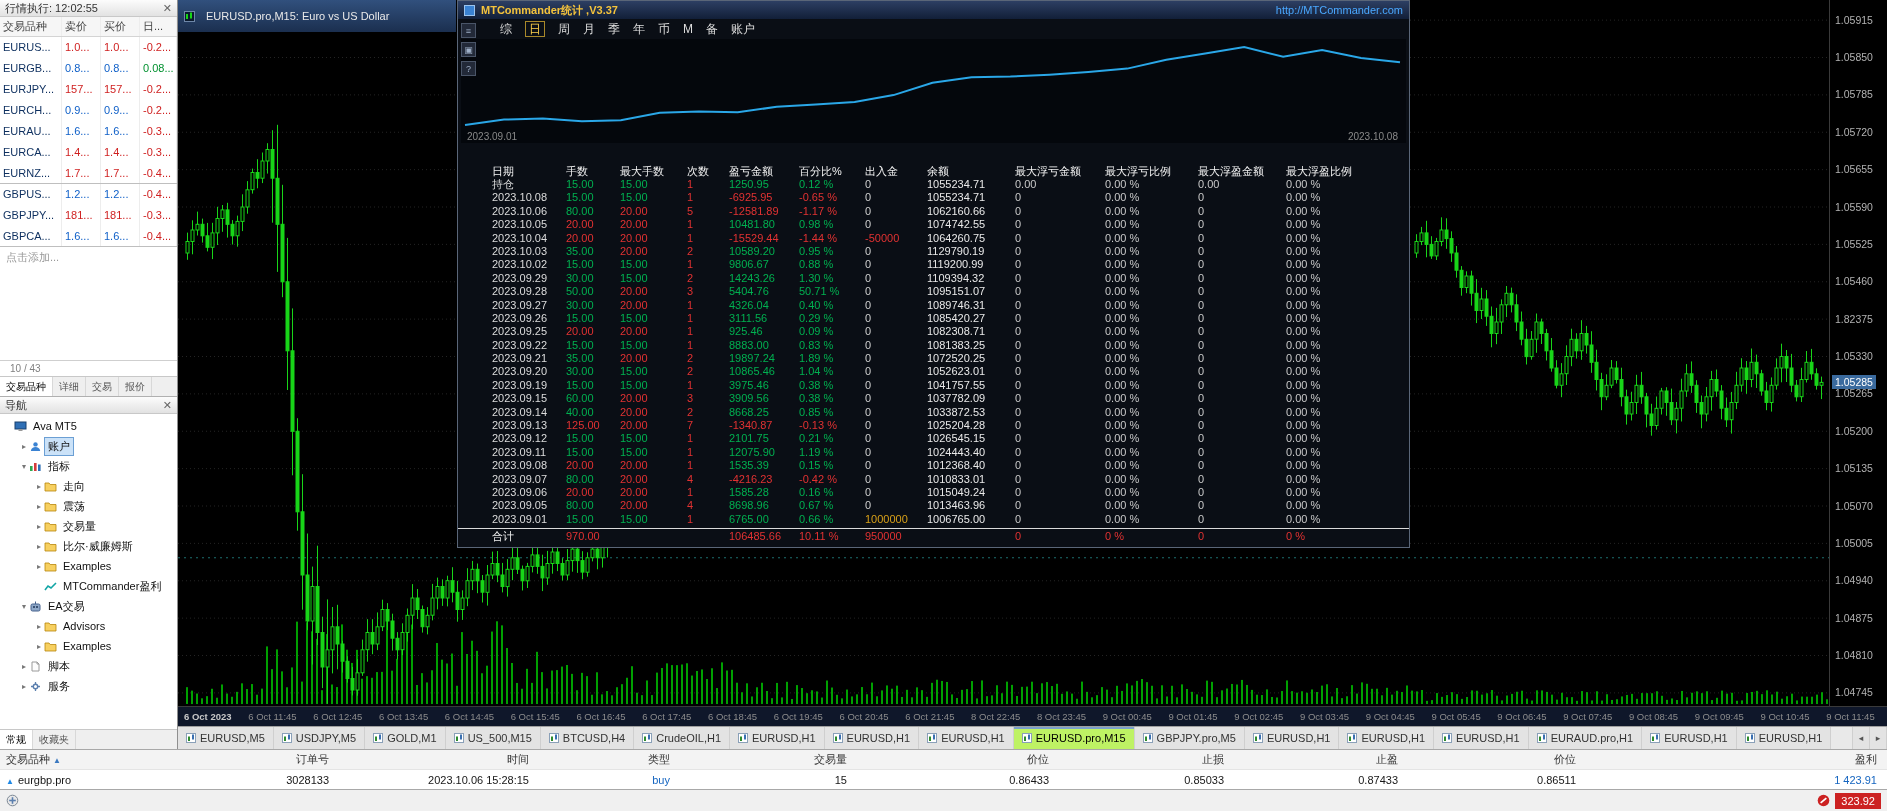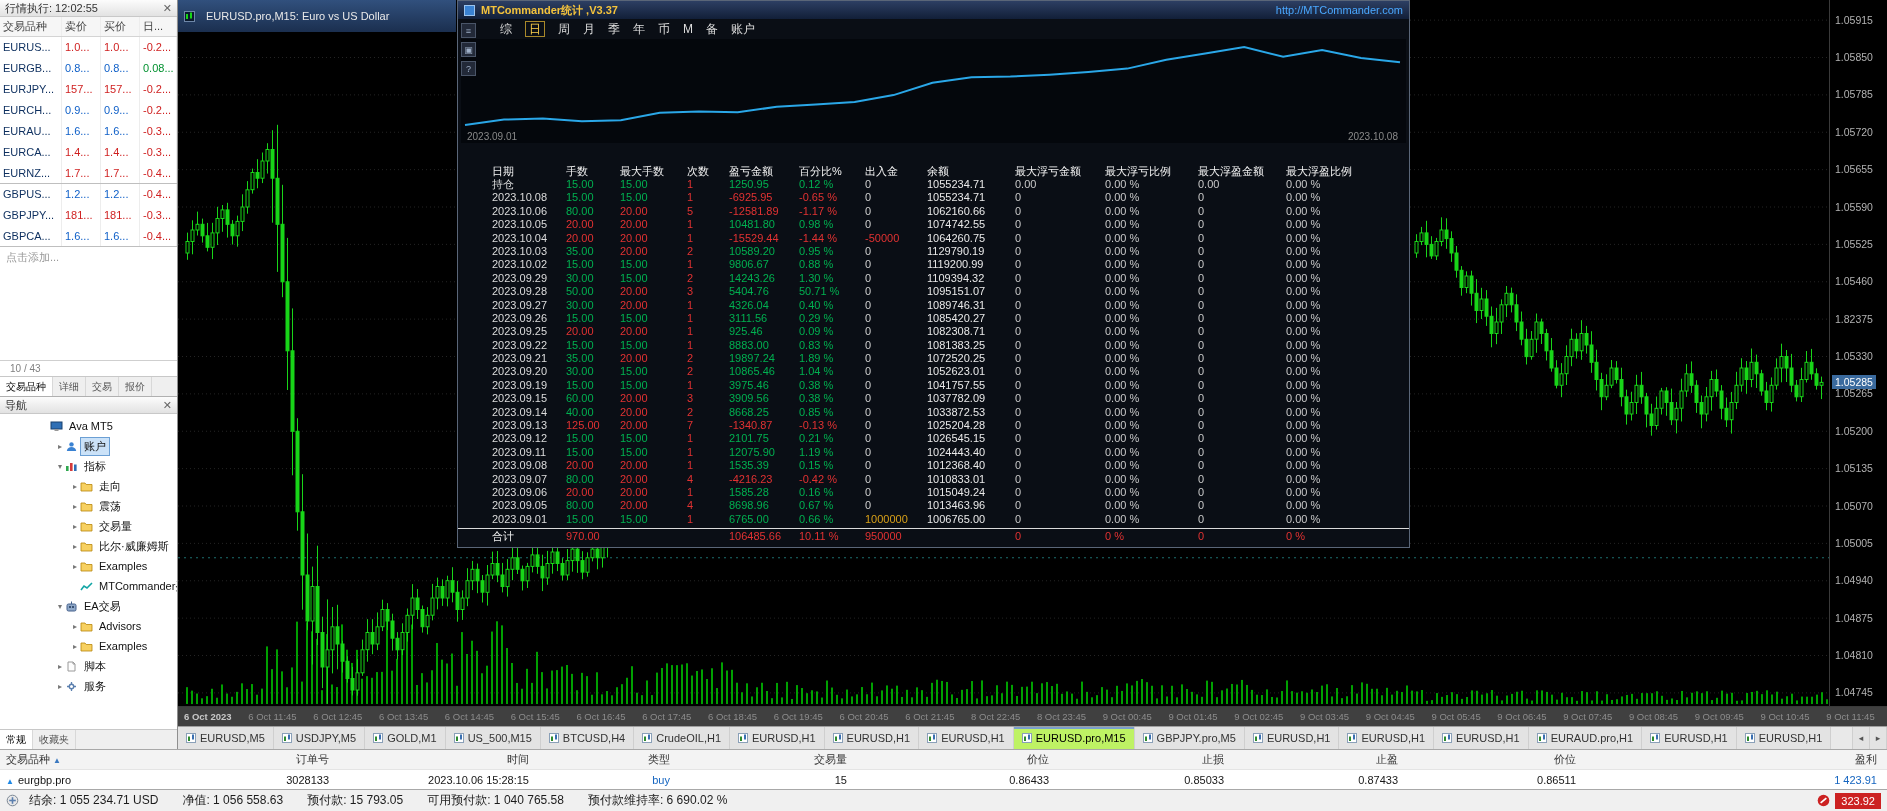--- a/index.html
+++ b/index.html
@@ -18,31 +18,31 @@
   .mw-head{color:#444;line-height:19px;}
   .mw-row.sep{border-bottom:1px solid #bfbfbf;}
   .mw-add{font-size:11px;color:#999;padding:3px 6px;flex:none;}
   .mw-spacer{flex:1;}
   .mw-counter{font-size:10px;color:#808080;border-top:1px solid #cfcfcf;padding:2px 10px;flex:none;}
   .tabs-row{display:flex;height:20px;flex:none;background:#efefef;border-top:1px solid #c8c8c8;font-size:10px;color:#555;}
   .tab-item{line-height:19px;padding:0 6px;border-right:1px solid #d8d8d8;white-space:nowrap;}
   .tab-item.active{background:#fff;color:#000;}
   .nav-panel{flex:1;min-height:0;display:flex;flex-direction:column;background:#fff;}
   .nav-tree{flex:1;overflow:hidden;padding-top:2px;}
-  .tree-item{height:20px;display:flex;align-items:center;font-size:11px;color:#111;white-space:nowrap;margin-left:36px;}
+  .tree-item{height:20px;display:flex;align-items:center;font-size:11px;color:#111;white-space:nowrap;}
   .caret{width:10px;text-align:center;color:#777;font-size:8px;flex:none;}
   .tree-icon{width:16px;flex:none;display:inline-flex;align-items:center;}
   .tree-label{padding:1px 3px;}
   .tree-label.sel{background:#cbe2f8;outline:1px solid #6b9fd4;}
   
   .chart-col{flex:1;min-width:0;display:flex;flex-direction:column;}
   .chart-area{position:relative;height:726px;flex:none;background:#000;overflow:hidden;}
   #plot-svg{position:absolute;left:0;top:0;}
   .chart-titlebar{position:absolute;left:0;top:0;width:278px;height:17px;background:linear-gradient(#31507d,#1b2f4f);color:#e9e9e9;font-size:11px;display:flex;align-items:center;gap:6px;padding:16px 6px;z-index:6;white-space:nowrap;}
-  .time-axis{position:absolute;left:0;right:0;top:706px;height:20px;background:#404040;border-top:1px solid #3a3a3a;display:flex;justify-content:space-between;align-items:center;padding:0 12px 0 6px;font-size:9.5px;color:#8c8c8c;z-index:5;white-space:nowrap;}
+  .time-axis{position:absolute;left:0;right:0;top:706px;height:20px;background:#0f172a;border-top:1px solid #3a3a3a;display:flex;justify-content:space-between;align-items:center;padding:0 12px 0 6px;font-size:9.5px;color:#8c8c8c;z-index:5;white-space:nowrap;}
   .ta-label:first-child{color:#c8c8c8;font-weight:bold;}
   .price-scale{position:absolute;left:1651px;top:0;width:58px;height:706px;background:#000;border-left:1px solid #3a3a3a;z-index:4;}
   .pl{position:absolute;left:5px;font-size:10.5px;color:#b2b2b2;}
   #price-badge{position:absolute;left:2px;z-index:2;background:#3a6a9e;color:#fff;font-size:10.5px;line-height:14px;padding:0 3px;}
   
   .stats-window{position:absolute;left:279px;top:0;width:953px;height:548px;background:#0a0e15;border:1px solid #5a6678;z-index:10;display:flex;flex-direction:column;}
   .sw-title{height:18px;flex:none;background:linear-gradient(#2d3f63,#121f38);display:flex;align-items:center;gap:6px;padding:0 6px;}
   .sw-title-text{color:#f4c33c;font-size:11px;font-weight:bold;white-space:nowrap;}
   .sw-link{margin-left:auto;color:#4aa8ff;font-size:11px;white-space:nowrap;}
   .sw-winicon{width:11px;height:11px;background:#3a82d2;border:1px solid #9cc4ee;flex:none;}
@@ -1719,27 +1719,20 @@
     </div>
 
   <div class="status-bar">
     <span class="tree-icon">
       <svg width="13" height="13" viewBox="0 0 13 13">
           <circle cx="6.5" cy="6.5" r="5.3" fill="#e8e8e8" stroke="#7b8794"></circle>
           <line x1="6.5" y1="3.2" x2="6.5" y2="9.8" stroke="#5b7fae" stroke-width="1.6"></line>
           <line x1="3.2" y1="6.5" x2="9.8" y2="6.5" stroke="#5b7fae" stroke-width="1.6"></line>
         </svg>
     </span>
-    <span id="sb-items">
-        <span class="sb-seg">结余: 1 055 234.71 USD</span>
-        <span class="sb-seg">净值: 1 056 558.63</span>
-        <span class="sb-seg">预付款: 15 793.05</span>
-        <span class="sb-seg">可用预付款: 1 040 765.58</span>
-        <span class="sb-seg">预付款维持率: 6 690.02 %</span>
-      </span>
     <span class="sb-right">
       <svg width="13" height="13" viewBox="0 0 13 13">
           <circle cx="6.5" cy="6.5" r="5.8" fill="#cc2222"></circle>
           <rect x="2.8" y="5.6" width="7.4" height="1.8" fill="#fff" transform="rotate(-40 6.5 6.5)"></rect>
         </svg>
       <span class="sb-badge">323.92</span>
     </span>
   </div>
 </div>
 

